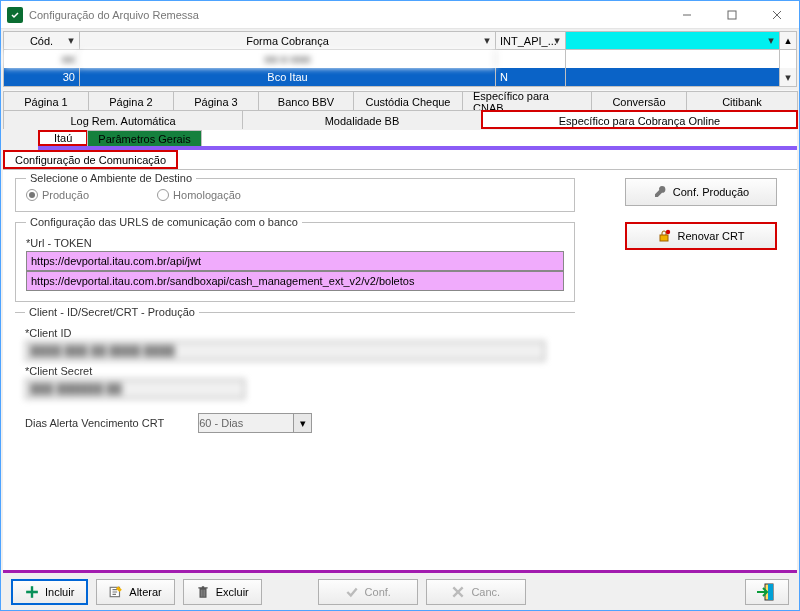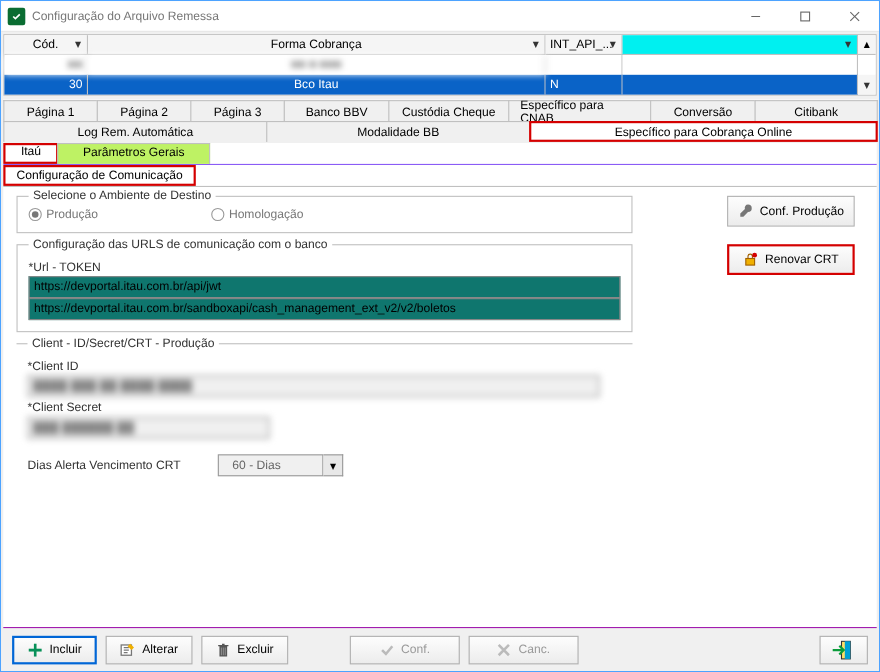--- a/index.html
+++ b/index.html
@@ -29,51 +29,51 @@
   .codval { justify-content:flex-end; }
 
   
   .tabstrip { display:flex; border-bottom:1px solid #c0c0c0; background:#f7f7f7; height:19px; margin-top:3px;}
   .tabstrip2 { display:flex; border-bottom:1px solid #c0c0c0; background:#f7f7f7; height:19px;}
   .tab { padding:2px 10px 0 10px; border:1px solid #c0c0c0; border-bottom:none; background:#f0f0f0; margin-right:-1px; height:19px; display:flex; align-items:center; position:relative; top:1px;}
   .tab.wide { flex:1; justify-content:center; }
   .tab.sel { background:#fff; border-top:1px solid #c0c0c0; z-index:2; }
   .redbox { border:2px solid #d40000 !important; }
 
-  .tabstrip3 { display:flex; background:#fff; height:20px; border-bottom:1px solid #8b5cf6; margin-top:2px;}
-  .tab3 { padding:2px 22px; border:1px solid #c0c0c0; border-bottom:none; background:#bef264; margin-right:-1px;}
+  .tabstrip3 { display:flex; background:#fff; height:20px; border-bottom:4px solid #8b5cf6; margin-top:2px;margin-left:35px;}
+  .tab3 { padding:2px 10px; border:1px solid #c0c0c0; border-bottom:none; background:#15803d; margin-right:-1px;}
   .tab3.sel { background:#fff; }
 
   .subtab { display:flex; background:#fff; height:20px; border-bottom:1px solid #c0c0c0;}
   .subtab .t { padding:2px 10px; border:1px solid #c0c0c0; background:#fff; border-bottom:1px solid #fff; margin-right:-1px;}
 
   
   .form { flex:1; background:#fff; padding:8px 12px; position:relative; }
   .fieldset { border:1px solid #c0c0c0; padding:8px 10px 10px 10px; margin-bottom:10px; }
   .fieldset .legend { position:relative; top:-15px; background:#fff; display:inline-block; padding:0 4px; color:#333;}
   .fieldset-inner { margin-top:-10px; }
-  .radio-row { display:flex; gap:103px; align-items:center;}
+  .radio-row { display:flex; gap:68px; align-items:center;}
   .radio { display:flex; align-items:center; gap:4px; color:#777;}
   .radio .circ { width:12px; height:12px; border:1px solid #999; border-radius:50%; display:flex; align-items:center; justify-content:center;}
   .radio .dot { width:6px; height:6px; border-radius:50%; background:#777;}
   .lbl { color:#333; margin:4px 0 2px 0;}
-  .inp { width:100%; height:20px; border:1px solid #888; padding:2px 4px; background:#0f766e;}
+  .inp { width:100%; height:20px; border:1px solid #888; padding:2px 4px; background:#f0abfc;}
   .inp.dis { background:#f0f0f0; color:#888;}
   .small { width:520px;}
   .left-col { width:560px;}
   .right-col { position:absolute; right:20px; top:8px; display:flex; flex-direction:column; gap:16px;}
-  .btn-side { width:116px; height:28px; border:1px solid #b0b0b0; background:linear-gradient(#fdfdfd,#ececec); display:flex; align-items:center; justify-content:center; gap:6px;}
+  .btn-side { width:152px; height:28px; border:1px solid #b0b0b0; background:linear-gradient(#fdfdfd,#ececec); display:flex; align-items:center; justify-content:center; gap:6px;}
   .btn-side.red { border:2px solid #d40000;}
   .ic { width:14px; height:14px; display:inline-flex; align-items:center; justify-content:center;}
   .select { display:flex; align-items:center;}
-  .select .selbox { width:96px; height:20px; border:1px solid #999; background:#f0f0f0; display:flex; align-items:center; padding:0 12px; color:#666;}
+  .select .selbox { width:96px; height:20px; border:1px solid #999; background:#f0f0f0; display:flex; align-items:center; padding:0 0; color:#666;}
   .select .selbtn { width:18px; height:20px; border:1px solid #999; border-left:none; background:#e8e8e8; display:flex; align-items:center; justify-content:center;}
 
   
-  .bottombar { height:40px; border-top:1px solid #a21caf; background:#f0f0f0; display:flex; align-items:center; padding:18px 8px; gap:8px;}
+  .bottombar { height:40px; border-top:3px solid #a21caf; background:#f0f0f0; display:flex; align-items:center; padding:18px 8px; gap:8px;}
   .bbtn { height:26px; border:1px solid #b0b0b0; background:linear-gradient(#fdfdfd,#ececec); display:flex; align-items:center; justify-content:center; gap:6px; padding:0 12px;}
   .bbtn.blue { border:2px solid #0066d6;}
   .bbtn.dis { color:#999; }
   .spacer { flex:1;}
   .exit { width:44px; padding:0;}
   svg { display:block; }
 </style>
 </head>
 <body>
 

